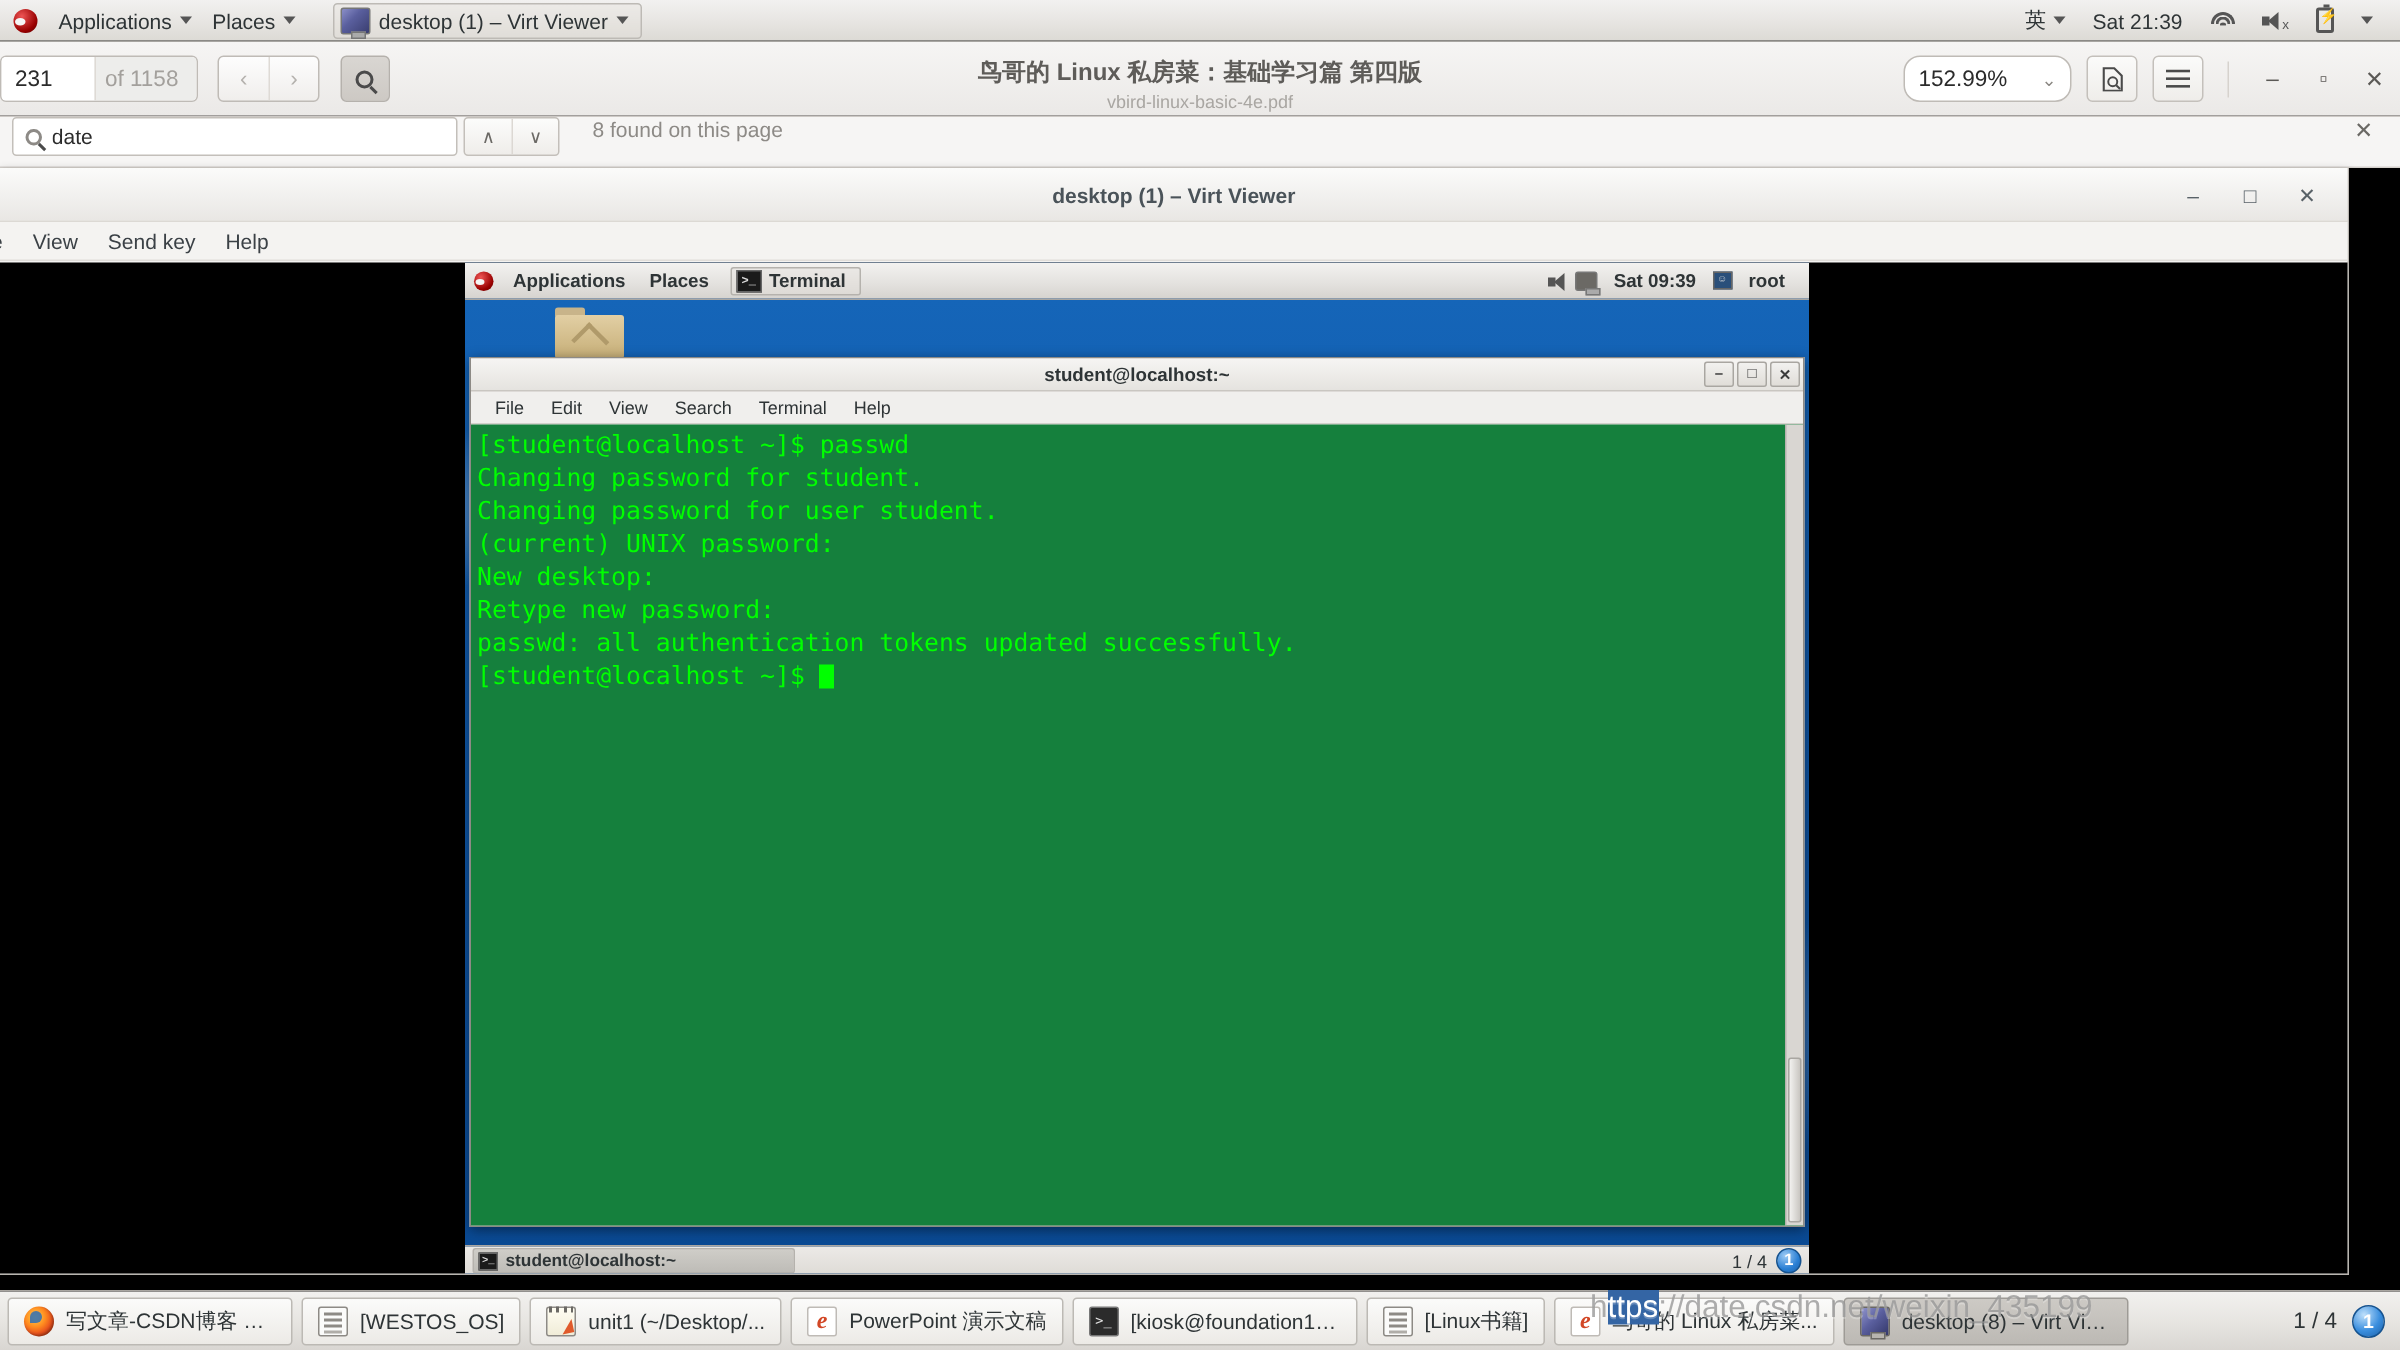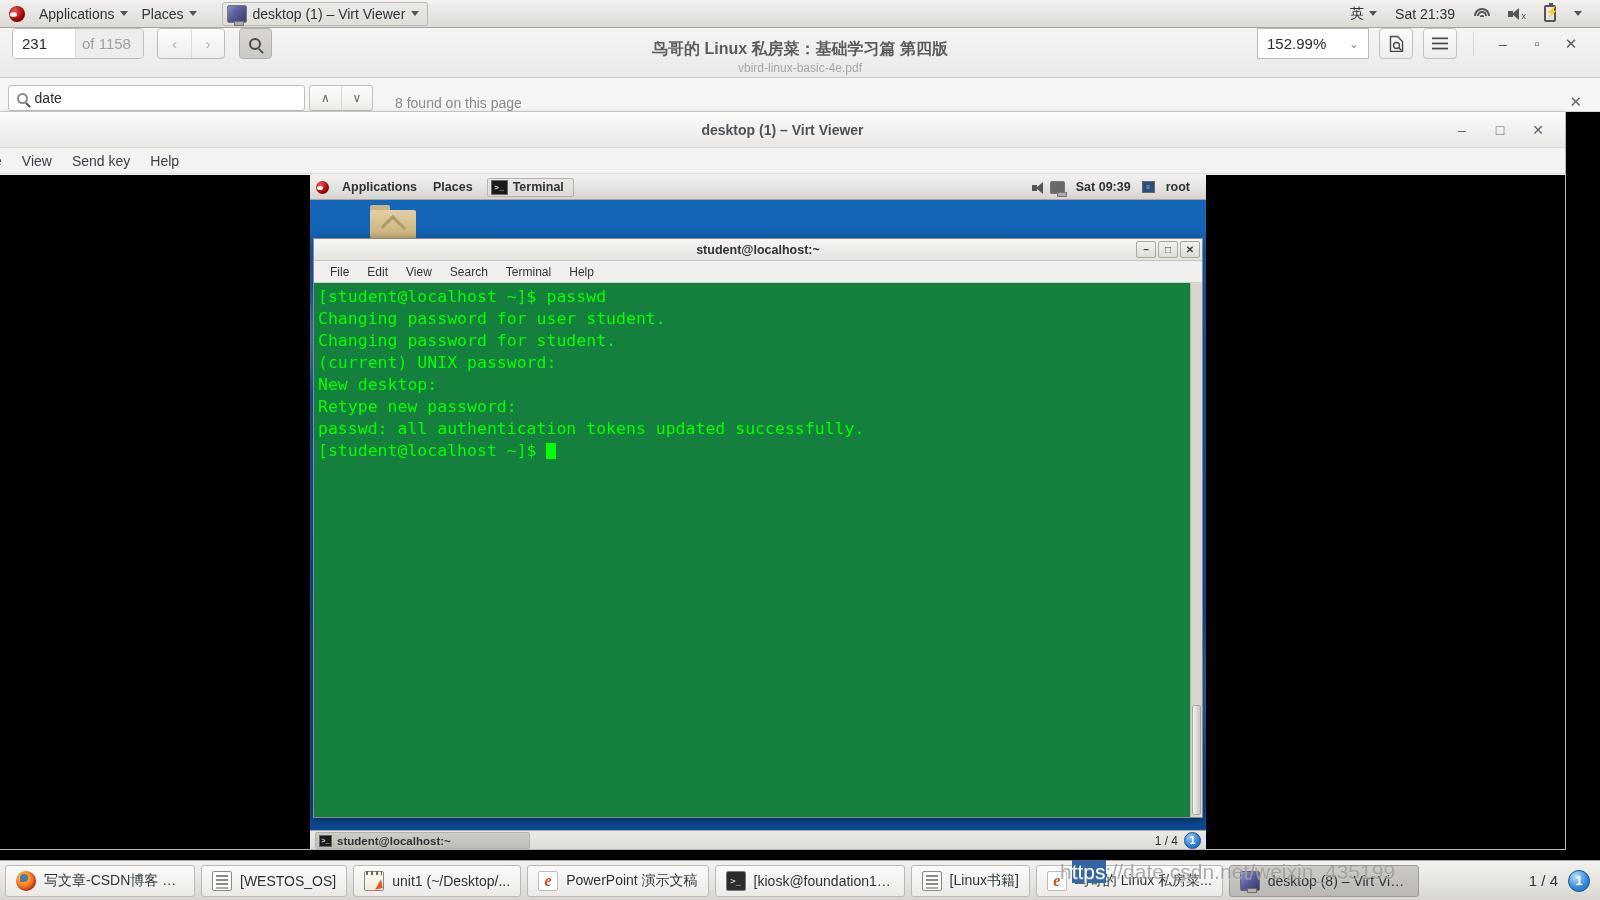--- a/index.html
+++ b/index.html
@@ -87,21 +87,21 @@
   .icon-batt::after{
     content:"\26A1"; position:absolute; left:0; top:-1px; width:100%;
     font-size:10px; text-align:center; color:#444; line-height:12px;
   }
 
   
   .pdf-toolbar {
     position: absolute; left: 0; top: 28px; width: 1600px; height: 50px;
     background: linear-gradient(to bottom, #f6f5f4, #ebe9e7);
     border-bottom: 1px solid #cdc9c5;
-    display: flex; align-items: flex-start; padding: 0 12px;
+    display: flex; align-items: center; padding: 0 0;
   }
   .pg-group { display: flex; align-items: center; }
   .pg-box {
     display: flex; align-items: center; height: 31px;
     border: 1px solid #bfbbb6; border-radius: 4px; overflow: hidden;
     background: #fff;
   }
   .pg-num {
     width: 62px; height: 100%; border: none; outline: none;
     background: #fff; font-family: "Liberation Sans", sans-serif;
@@ -137,41 +137,41 @@
     display: flex; flex-direction: column; align-items: center; justify-content: center;
     pointer-events: none;
   }
   .pdf-title { font-size: 16px; color: #5e5c59; font-weight: bold; line-height: 1.2; }
   .pdf-sub   { font-size: 12px; color: #a9a6a2; margin-top: 2px; }
 
   .tb-right { margin-left: auto; display: flex; align-items: center; }
   .zoom-box {
     display:flex; align-items:center; justify-content:space-between;
     width: 112px; height: 31px; padding: 0 9px;
-    border: 1px solid #bfbbb6; border-radius: 0; background: #fff;
+    border: 1px solid #bfbbb6; border-radius: 11px; background: #fff;
     font-size: 15px; color: #2b2b2b;
   }
   .zoom-box .caret { color:#8a8782; font-size:12px; }
   .tb-icon-btn {
     width: 34px; height: 31px; margin-left: 10px;
     border: 1px solid #c4c0bb; border-radius: 4px;
     background: linear-gradient(to bottom,#fbfbfa,#efedea);
     display:flex;align-items:center;justify-content:center; color:#4a4a4a;
   }
   .wc-sep { width:1px; height:24px; background:#d6d2cd; margin: 0 12px 0 16px; }
   .wc {
     width: 34px; height: 30px; display:flex;align-items:center;justify-content:center;
     color:#5b5956; font-size:15px;
   }
 
   
   .find-bar {
     position: absolute; left: 0; top: 78px; width: 1600px; height: 34px;
     background: #f6f5f4; border-bottom: 1px solid #d4d0cb;
-    display:flex; align-items:flex-end; padding: 0 8px;
+    display:flex; align-items:flex-start; padding: 0 8px;
   }
   .find-input-wrap {
     display:flex; align-items:center; height: 26px; width: 297px;
     border: 1px solid #c3bfba; border-radius: 3px; background: #fff;
     padding: 0 8px; gap: 7px;
   }
   .find-input {
     border:none;outline:none;width:100%;font-size:14px;color:#2b2b2b;
     font-family:"Liberation Sans",sans-serif; background:transparent;
   }
@@ -581,22 +581,22 @@
           <div class="term-menu">
             <div>File</div>
             <div>Edit</div>
             <div>View</div>
             <div>Search</div>
             <div>Terminal</div>
             <div>Help</div>
           </div>
           <div class="term-screen">
             <div class="term-text">[student@localhost ~]$ passwd</div>
+            <div class="term-text">Changing password for student.</div>
             <div class="term-text">Changing password for user student.</div>
-            <div class="term-text">Changing password for student.</div>
             <div class="term-text">(current) UNIX password:</div>
             <div class="term-text">New desktop:</div>
             <div class="term-text">Retype new password:</div>
             <div class="term-text">passwd: all authentication tokens updated successfully.</div>
             <div class="term-text"><span>[student@localhost ~]$ </span><span class="term-cursor"></span></div>
             <div class="term-sb">
               <div class="term-sb-thumb"></div>
             </div>
           </div>
         </div>

